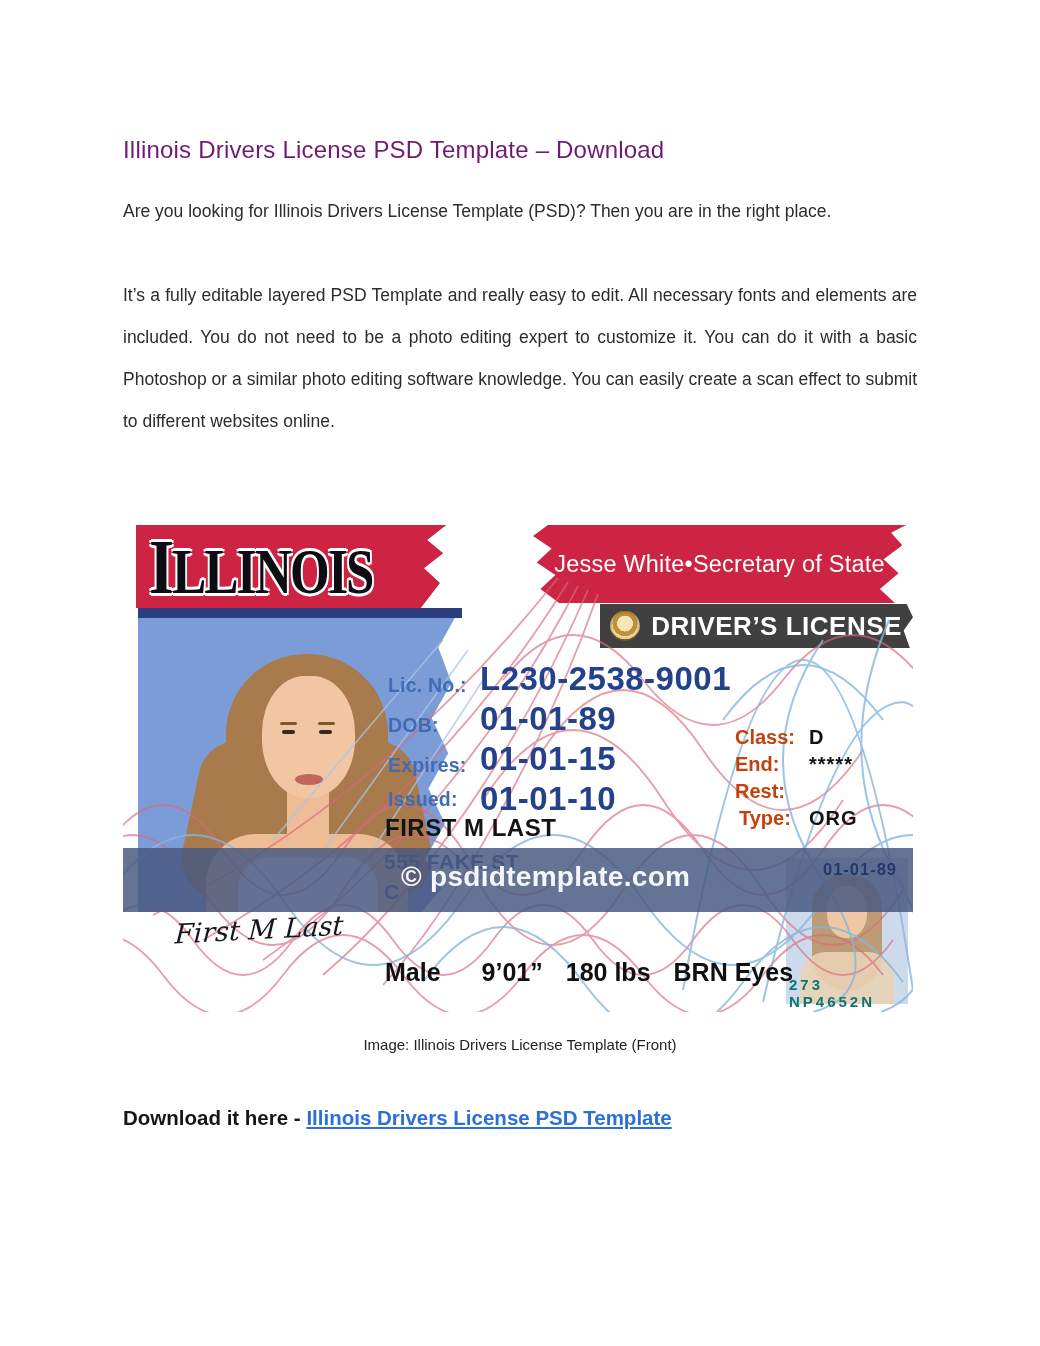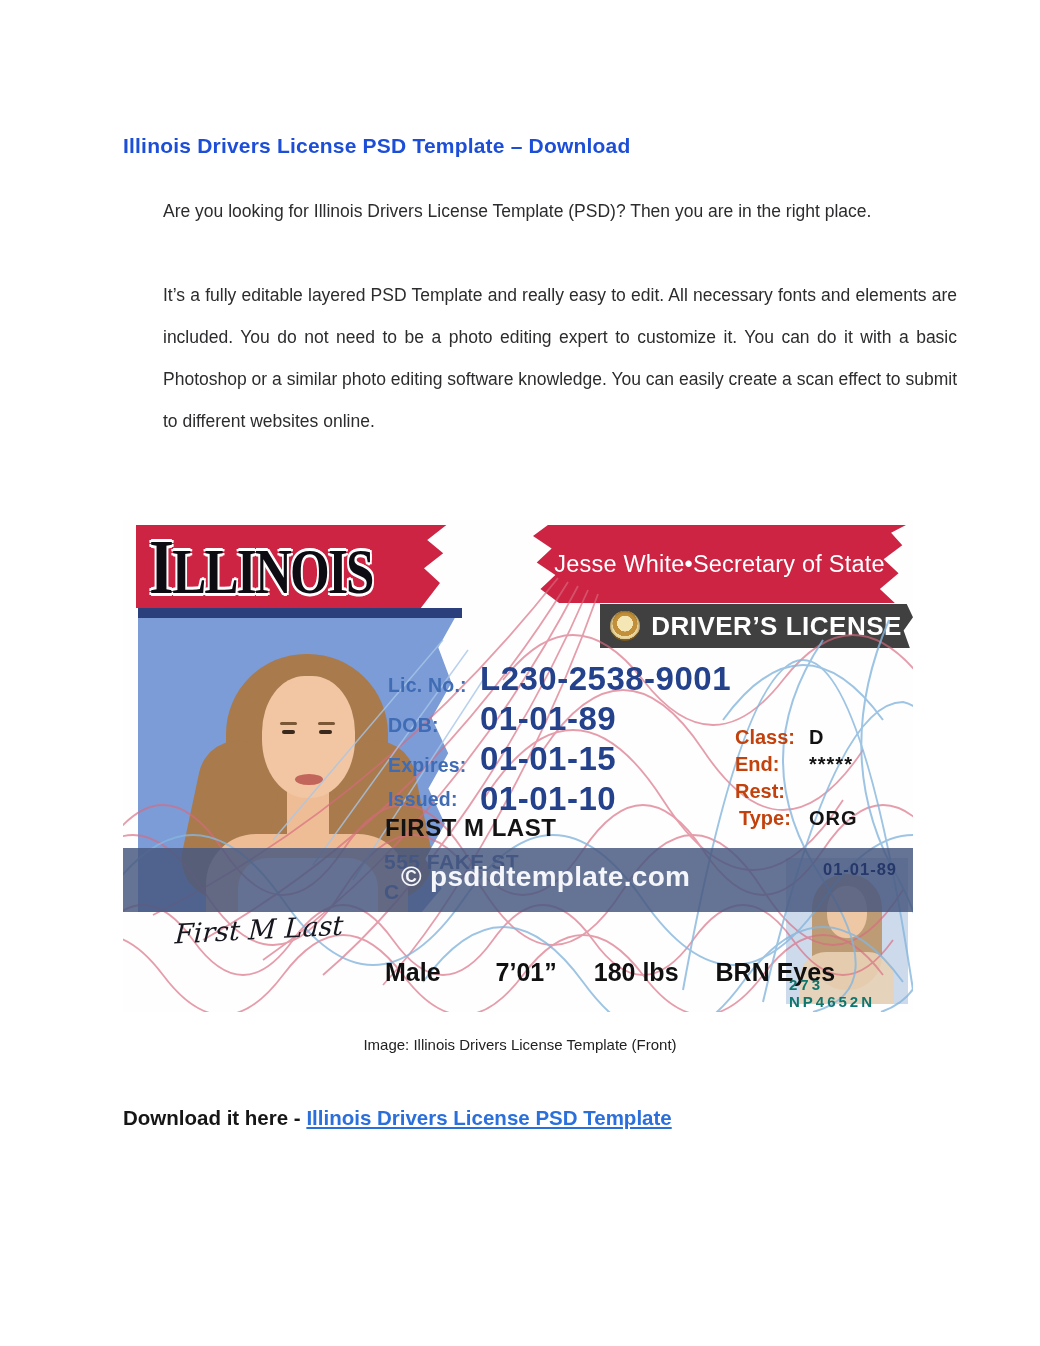--- a/index.html
+++ b/index.html
@@ -3,27 +3,26 @@
 <meta charset="utf-8">
 <style>
   html,body{margin:0;padding:0;}
   body{
     width:1040px;height:1346px;position:relative;background:#ffffff;
     font-family:"Liberation Sans",sans-serif;overflow:hidden;
   }
   .abs{position:absolute;}
   
   .page-title{
-    left:123px;top:120px;width:794px;font-size:21px;font-weight:700;color:#1d4ed8;
+    left:123px;top:120px;width:794px;font-size:24px;font-weight:400;color:#701a75;
     letter-spacing:.2px;
   }
   .para{
     left:123px;width:794px;font-size:17.5px;line-height:42px;color:#2c2c2e;
     text-align:justify;
-    margin-left:40px;
   }
   .p1{top:172px;}
   .p2{top:256px;}
   .caption{
     left:123px;top:1036px;width:794px;text-align:center;font-size:15px;color:#222;
   }
   .download-line{left:123px;top:1106px;font-size:20.5px;font-weight:700;color:#161616;}
   .download-line a{color:#2a6fdb;text-decoration:underline;font-weight:700;}
   
   .card{left:123px;top:520px;width:790px;height:492px;overflow:hidden;background:#fefefe;}
@@ -69,21 +68,21 @@
   .addr{z-index:4;color:#33508f;font-weight:700;font-size:21px;letter-spacing:.5px;}
   .overlay-bar{
     left:0;top:328px;width:790px;height:64px;background:rgba(72,88,128,.84);z-index:5;
   }
   .watermark{left:278px;top:13px;position:absolute;color:#f4f6fa;font-weight:700;font-size:28px;letter-spacing:.3px;}
   .dob-small{left:700px;top:12px;position:absolute;color:#263769;font-weight:700;font-size:16.5px;letter-spacing:1px;}
   .signature{
     z-index:4;left:52px;top:394px;font-family:"DejaVu Serif",serif;font-style:italic;
     font-size:27px;color:#16161f;transform:rotate(-3deg) skewX(-6deg);
   }
-  .stats{z-index:4;left:262px;top:438px;display:flex;gap:17px;color:#101010;font-weight:700;font-size:25px;align-items:center;}
+  .stats{z-index:4;left:262px;top:438px;display:flex;gap:3px;color:#101010;font-weight:700;font-size:25px;align-items:center;}
   .stats span{display:inline-block;}
   .gap38{margin-right:38px;} .gap20{margin-right:20px;}
   .photo-small{
     left:663px;top:338px;width:122px;height:146px;background:#ccdaec;z-index:2;overflow:hidden;
   }
   .doc-number{z-index:4;left:666px;top:456px;color:#0f766e;font-weight:700;font-size:15px;letter-spacing:3px;}
   
   .hair{position:absolute;background:#a87a4c;}
   .hair.main{left:88px;top:36px;width:162px;height:232px;border-radius:80px 80px 60px 60px;}
   .hair.flowL{left:52px;top:122px;width:82px;height:160px;border-radius:40px;transform:rotate(12deg);}
@@ -192,21 +191,21 @@
   <span class="abs avalue" style="left:686px;top:287px;">ORG</span>
 
   <span class="abs holder-name" style="left:262px;top:294px;">FIRST M LAST</span>
   <span class="abs addr" style="left:261px;top:330px;">555 FAKE ST</span>
   <span class="abs addr" style="left:261px;top:360px;">C</span>
 
   <span class="abs signature">First M Last</span>
 
   <div class="abs stats">
     <span class="gap38">Male</span>
-    <span class="gap20">7’01”</span>
+    <span class="gap20">9’01”</span>
     <span class="gap20">180 lbs</span>
     <span>BRN Eyes</span>
   </div>
 
   <span class="abs doc-number">273 NP4652N</span>
 
   <div class="abs overlay-bar">
     <span class="watermark">© psdidtemplate.com</span>
     <span class="dob-small">01-01-89</span>
   </div>

